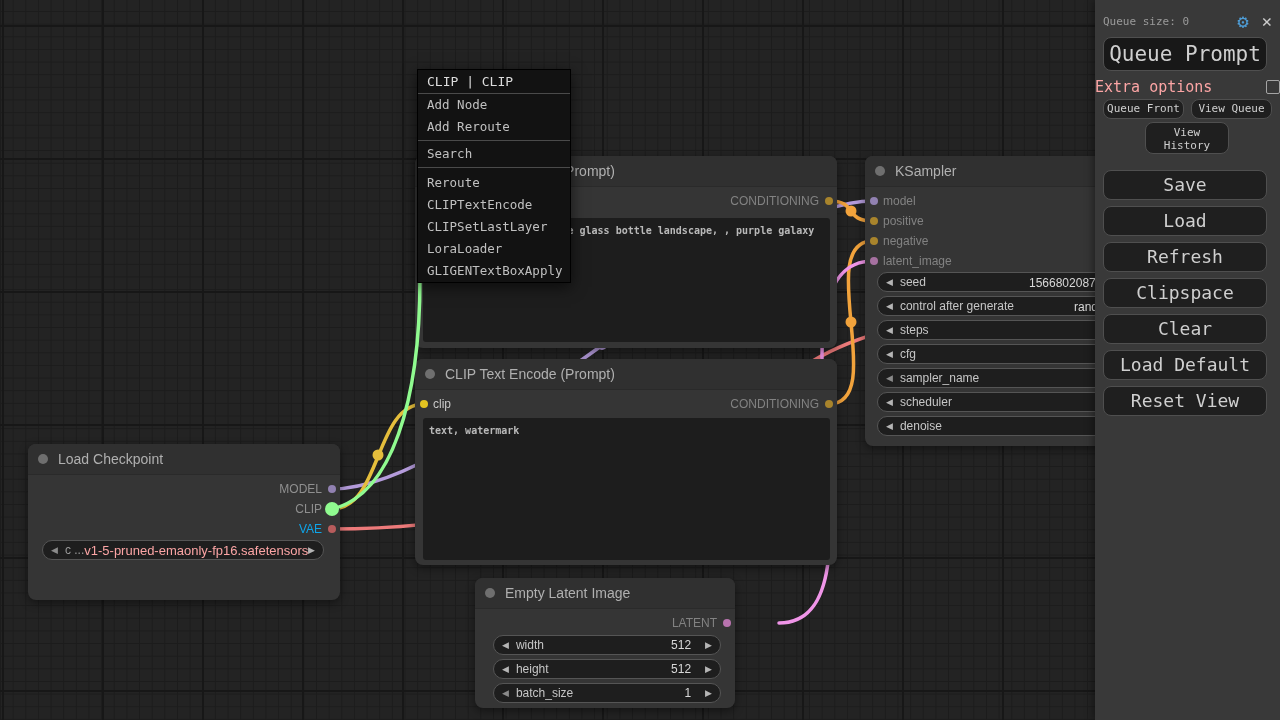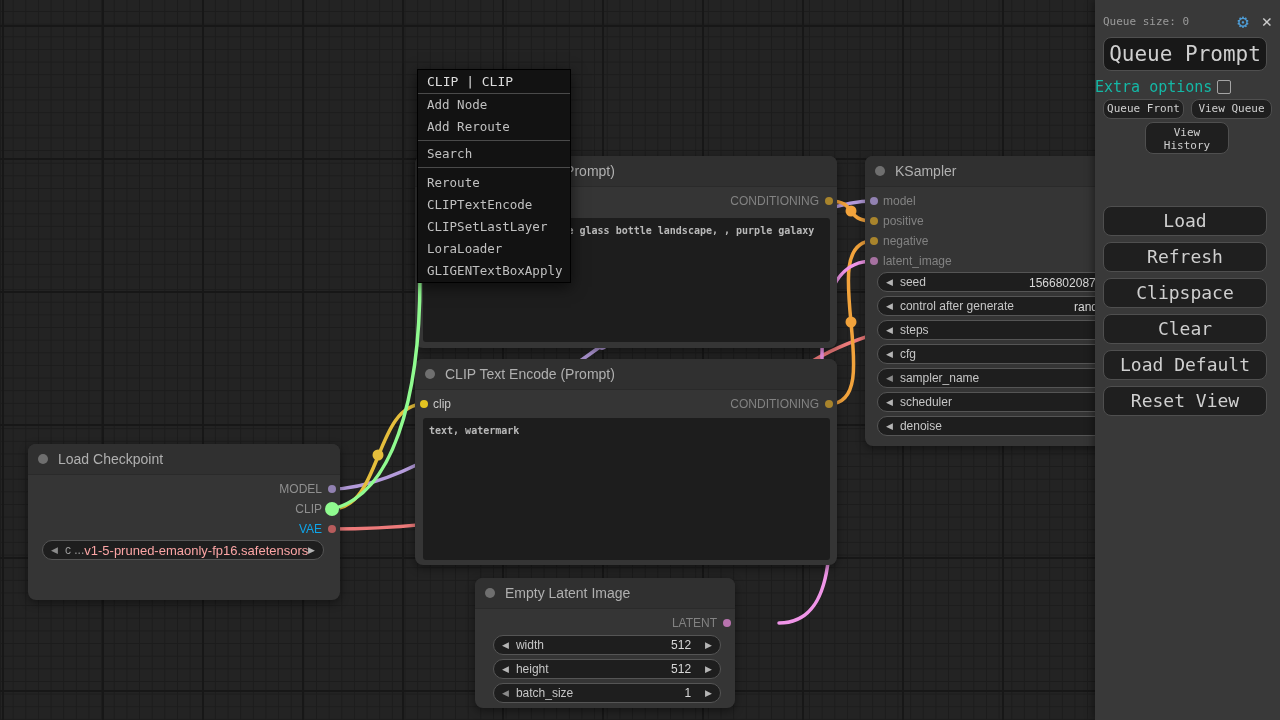--- a/index.html
+++ b/index.html
@@ -66,21 +66,21 @@
       z-index:10;font-family:"DejaVu Sans Mono",monospace;box-shadow:-2px 0 8px rgba(0,0,0,.4);}
   .q-row{position:absolute;left:8px;top:8px;right:8px;height:26px;display:flex;align-items:center;}
   .q-size{font-size:11px;color:#9a9a9a;}
   .gear{margin-left:auto;font-size:19px;line-height:19px;cursor:pointer;}
   .close-x{margin-left:13px;font-size:17px;color:#cccccc;font-weight:bold;cursor:pointer;}
   .btn{box-sizing:border-box;background:#1f1f1f;border:1px solid #4f4f4f;border-radius:8px;
       color:#cfcfcf;text-align:center;cursor:pointer;}
   .qp-btn{position:absolute;left:8px;top:37px;width:164px;height:34px;font-size:21px;
       line-height:32px;background:#181818;}
   .extra-row{position:absolute;left:0;top:78px;width:100%;height:18px;display:flex;
-      align-items:center;justify-content:flex-start;font-size:15px;color:#14b8a6;}
+      align-items:center;justify-content:space-between;font-size:15px;color:#fca5a5;}
   .cbox{width:12px;height:12px;border:1.5px solid #a5a5a5;border-radius:2px;margin-left:5px;cursor:pointer;}
   .qf-btn{position:absolute;left:8px;top:99px;width:81px;height:20px;font-size:11px;line-height:18px;}
   .vq-btn{position:absolute;left:96px;top:99px;width:81px;height:20px;font-size:11px;line-height:18px;}
   .vh-btn{position:absolute;left:50px;top:122px;width:84px;height:32px;font-size:11px;
       line-height:13px;padding-top:3px;}
   .act-btn{position:absolute;left:8px;width:164px;height:30px;font-size:18px;line-height:28px;}
 </style>
 </head>
 <body>
 
@@ -270,19 +270,20 @@
   <div class="extra-row">
     <span>Extra options</span>
     <span class="cbox"></span>
   </div>
   <div class="btn qf-btn">Queue Front</div>
   <div class="btn vq-btn">View Queue</div>
   <div class="btn vh-btn">
     <div>View</div>
     <div>History</div>
   </div>
+  <div class="btn act-btn" style="top:170px;">Save</div>
   <div class="btn act-btn" style="top:206px;">Load</div>
   <div class="btn act-btn" style="top:242px;">Refresh</div>
   <div class="btn act-btn" style="top:278px;">Clipspace</div>
   <div class="btn act-btn" style="top:314px;">Clear</div>
   <div class="btn act-btn" style="top:350px;">Load Default</div>
   <div class="btn act-btn" style="top:386px;">Reset View</div>
 </div>
 
 </body></html>

